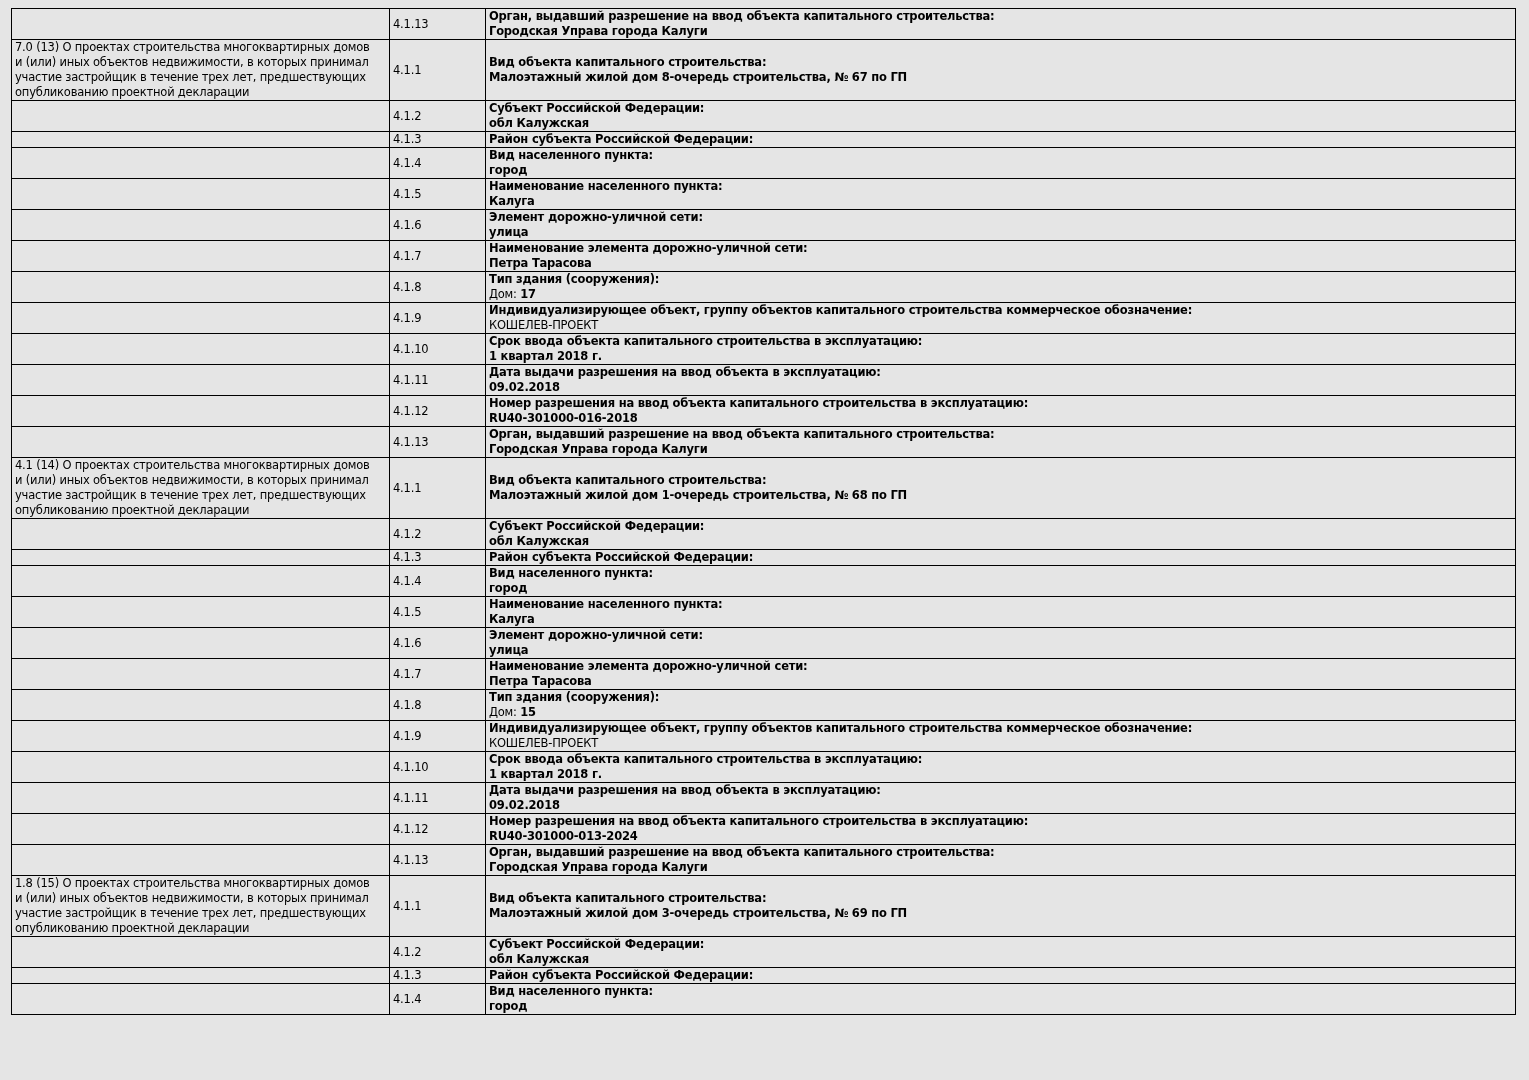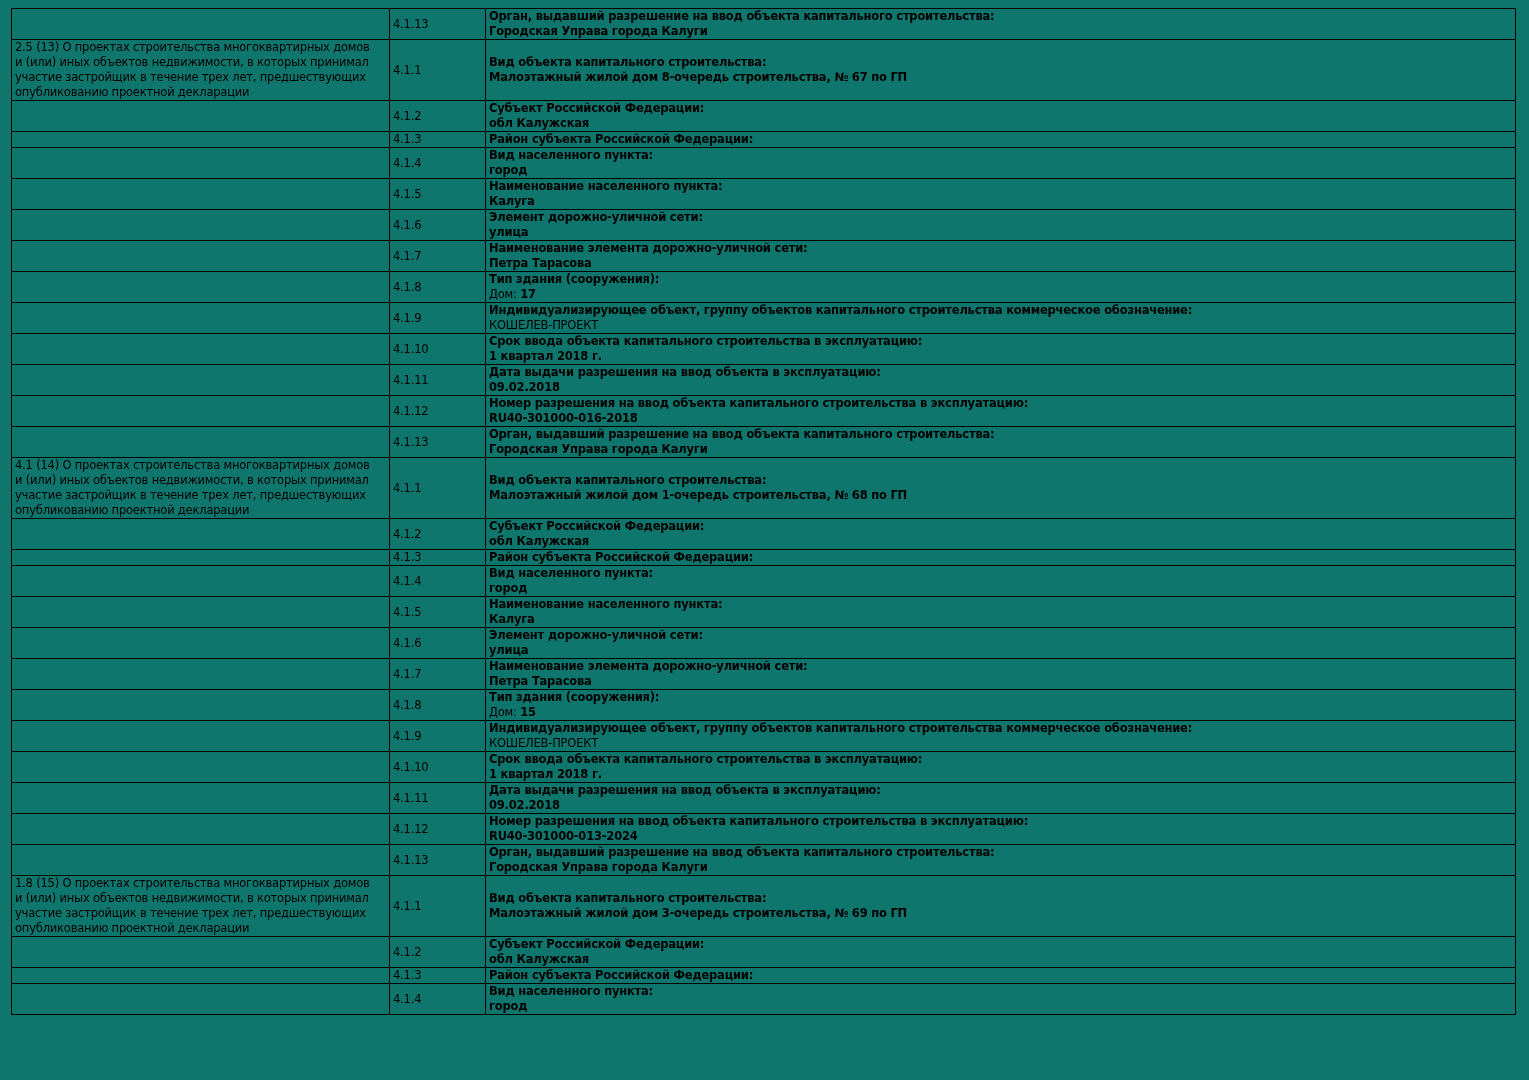--- a/index.html
+++ b/index.html
@@ -3,21 +3,21 @@
 <meta charset="utf-8">
 <style>
   html, body {
     margin: 0; padding: 0;
     background: #ffffff;
   }
   .page {
     position: relative;
     width: 1529px;
     height: 1080px;
-    background: #0f766e;
+    background: #e5e5e5;
     overflow: hidden;
     font-family: "DejaVu Sans", "Liberation Sans", sans-serif;
     color: #000000;
   }
   table.decl {
     position: absolute;
     left: 11px;
     top: 8px;
     width: 1505px;
     border-collapse: collapse;
@@ -61,21 +61,21 @@
     <tbody id="table-body">
         <tr>
           <td class="c-sec"></td>
           <td class="c-num">4.1.13</td>
           <td class="c-body">
             <div class="lbl">Орган, выдавший разрешение на ввод объекта капитального строительства:</div>
             <div class="val-line"><span class="val-bold">Городская Управа города Калуги</span></div>
           </td>
         </tr>
         <tr>
-          <td class="c-sec">2.5 (13) О проектах строительства многоквартирных домов
+          <td class="c-sec">7.0 (13) О проектах строительства многоквартирных домов
 и (или) иных объектов недвижимости, в которых принимал
 участие застройщик в течение трех лет, предшествующих
 опубликованию проектной декларации</td>
           <td class="c-num">4.1.1</td>
           <td class="c-body">
             <div class="lbl">Вид объекта капитального строительства:</div>
             <div class="val-line"><span class="val-bold">Малоэтажный жилой дом 8-очередь строительства, № 67 по ГП</span></div>
           </td>
         </tr>
         <tr>

